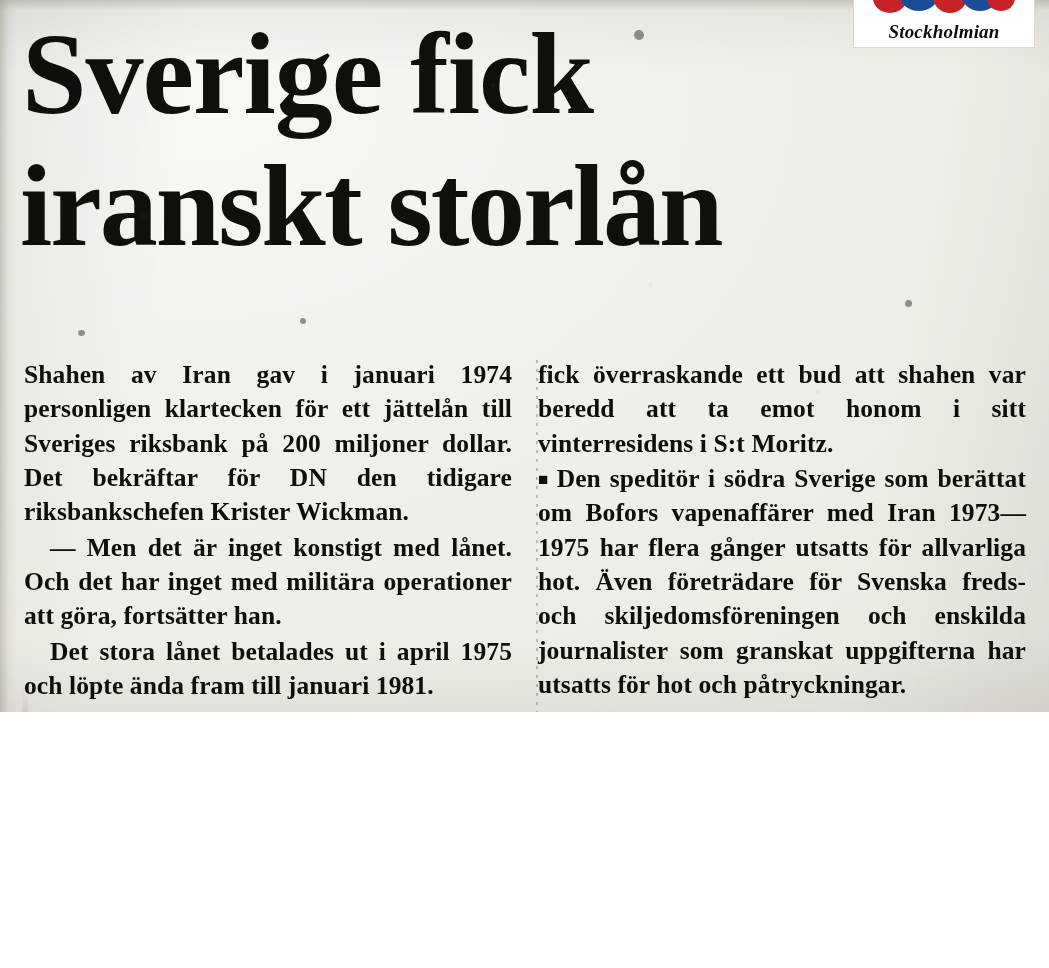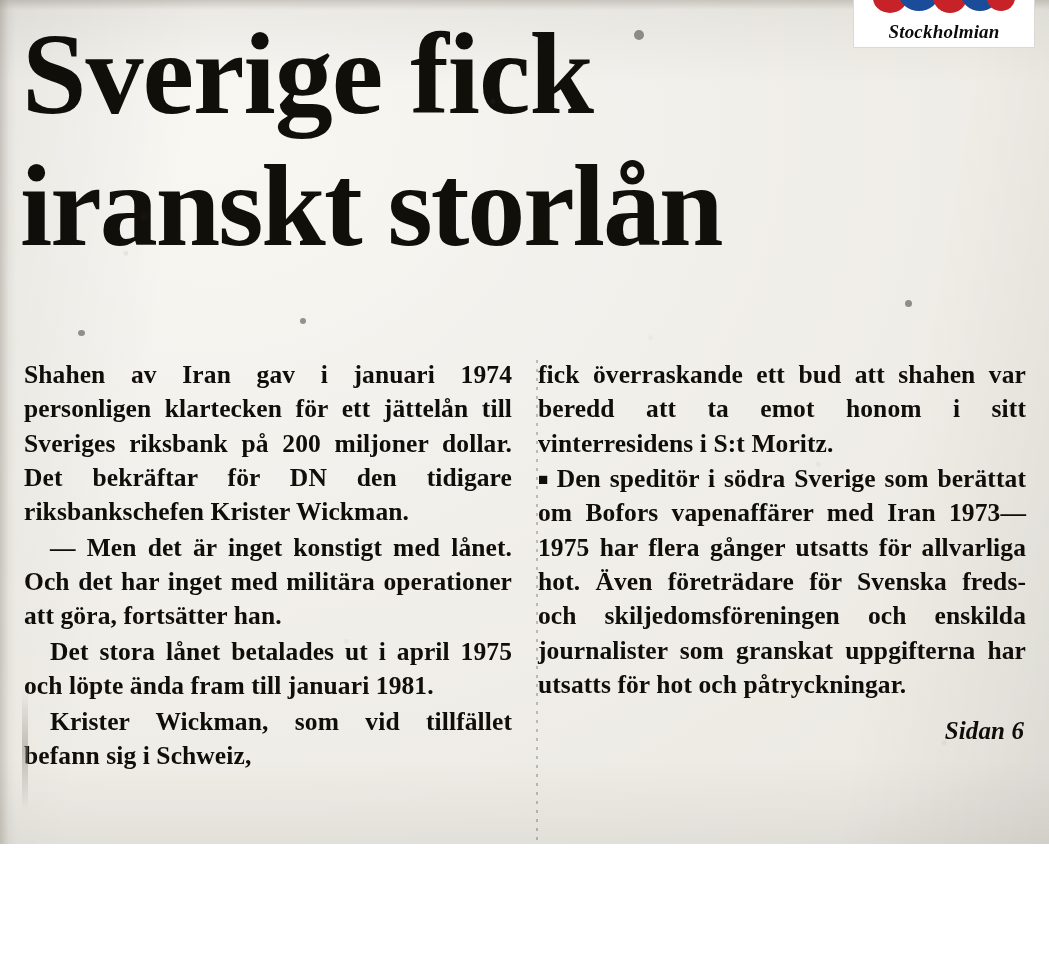--- a/index.html
+++ b/index.html
@@ -10,21 +10,21 @@
   body {
     width: 1049px;
     height: 968px;
     overflow: hidden;
     font-family: "Liberation Serif", serif;
   }
 
   #clipping {
     position: relative;
     width: 1049px;
-    height: 844px;
+    height: 712px;
     background:
       radial-gradient(ellipse at 20% 15%, #f3f1ec 0%, #eceae4 45%, #e6e3dc 100%);
     overflow: hidden;
     filter: grayscale(0.1) contrast(1.05);
   }
 
   
   #clipping::before {
     content: "";
     position: absolute;

